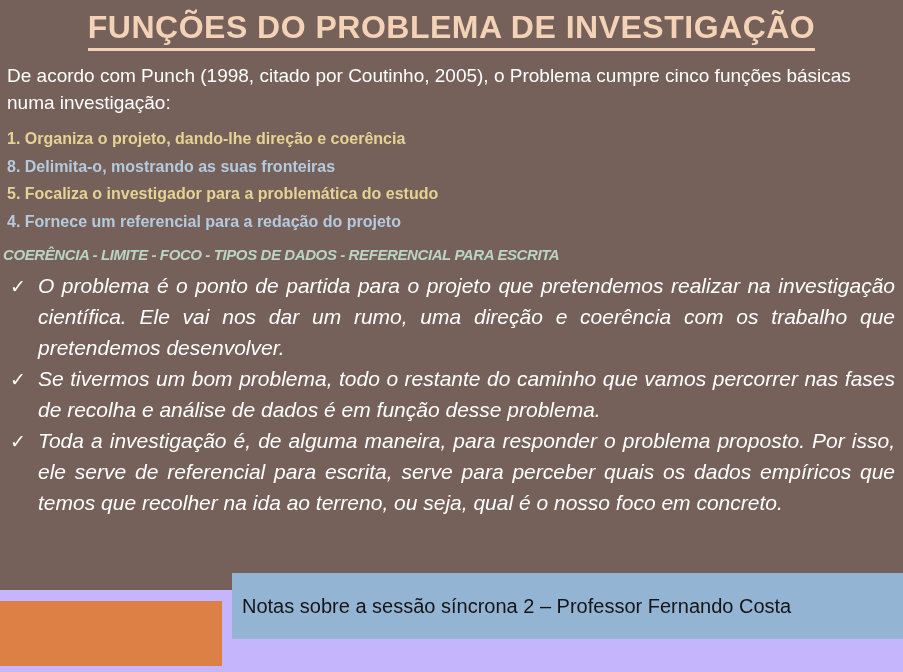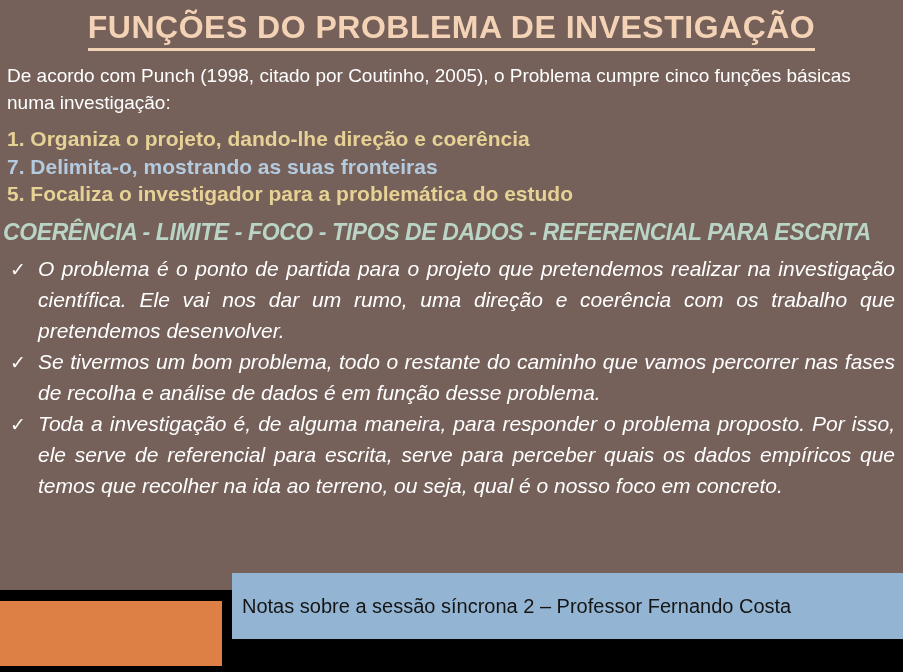--- a/index.html
+++ b/index.html
@@ -6,21 +6,21 @@
   html, body { margin: 0; padding: 0; }
   body {
     width: 903px; height: 672px;
     background: #ffffff;
     font-family: "Liberation Sans", sans-serif;
     overflow: hidden;
   }
   .slide {
     position: relative;
     width: 903px; height: 672px;
-    background: #000000;
+    background: #c4b5fd;
     overflow: hidden;
   }
   .slide-main {
     position: absolute; left: 0; top: 0;
     width: 903px; height: 590px;
     background: #75615A;
     overflow: hidden;
   }
   .title {
     margin: 9px 6px 0 6px;
@@ -40,28 +40,28 @@
     max-width: 850px;
     color: #FFFFFF;
     font-size: 19px;
     line-height: 27px;
   }
   .functions {
     list-style: none;
     margin: 9px 0 0 7px;
     padding: 0;
     font-weight: bold;
-    font-size: 21px;
+    font-size: 16px;
     line-height: 27.5px;
   }
   .functions li:nth-child(odd)  { color: #E7D295; }
   .functions li:nth-child(even) { color: #B4CADF; }
   .keywords {
     margin: 11px 0 0 3px;
-    font-size: 23px;
+    font-size: 15px;
     font-weight: bold;
     font-style: italic;
     color: #BAD4C5;
     letter-spacing: -0.4px;
     white-space: nowrap;
   }
   .bullets { margin: 7px 8px 0 0; }
   .bullet {
     position: relative;
     padding-left: 38px;
@@ -103,22 +103,23 @@
 <div class="slide">
 
   <div class="slide-main">
 
     <h1 class="title"><span class="title-text">FUNÇÕES DO PROBLEMA DE INVESTIGAÇÃO</span></h1>
 
     <p class="intro">De acordo com Punch (1998, citado por Coutinho, 2005), o Problema cumpre cinco funções básicas numa investigação:</p>
 
     <ol class="functions">
       <li>1. Organiza o projeto, dando-lhe direção e coerência</li>
-      <li>7. Delimita-o, mostrando as suas fronteiras</li>
+      <li>8. Delimita-o, mostrando as suas fronteiras</li>
       <li>5. Focaliza o investigador para a problemática do estudo</li>
+      <li>4. Fornece um referencial para a redação do projeto</li>
     </ol>
 
     <p class="keywords">COERÊNCIA - LIMITE - FOCO - TIPOS DE DADOS - REFERENCIAL PARA ESCRITA</p>
 
     <div class="bullets">
 
       <p class="bullet">
         <span class="check">✓</span>
         <span>O problema é o ponto de partida para o projeto que pretendemos realizar na investigação científica. Ele vai nos dar um rumo, uma direção e coerência com os trabalho que pretendemos desenvolver.</span>
       </p>

